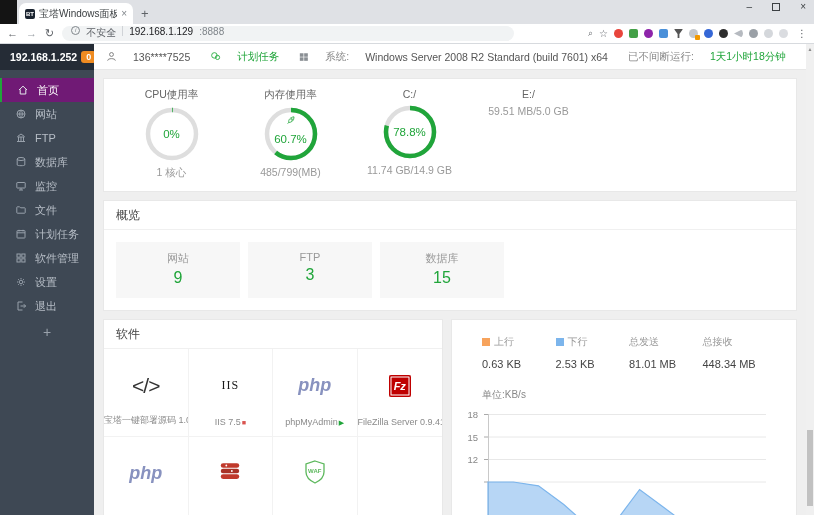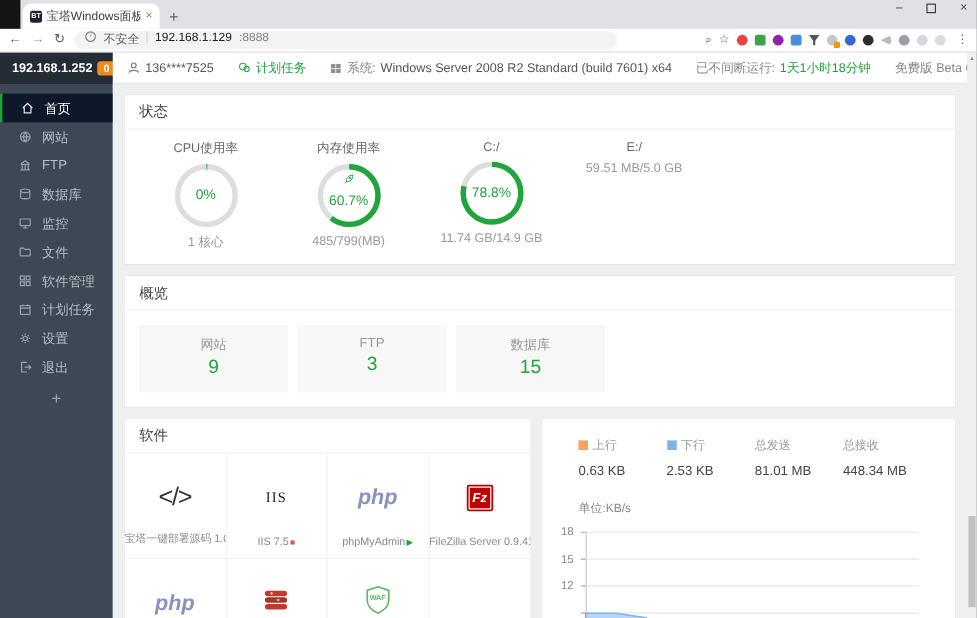--- a/index.html
+++ b/index.html
@@ -43,28 +43,28 @@
 
   
   .panel { position:absolute; top:44px; left:0; right:0; bottom:0; display:flex; }
   .sidebar { width:94px; background:#3e4854; flex-shrink:0; color:#b6bdc6; display:flex; flex-direction:column; }
   .sb-head { height:26px; background:#252c36; display:flex; align-items:center; padding:0 6px; gap:4px;
     color:#fff; font-size:10.5px; font-weight:bold; }
   .sb-badge { margin-left:auto; background:#ef8b21; color:#fff; border-radius:3px; font-size:9px;
     padding:1px 5px; font-weight:bold; cursor:pointer; }
   .menu { padding-top:8px; }
   .mi { height:24px; display:flex; align-items:center; gap:8px; padding-left:15px; font-size:11px; cursor:pointer; }
-  .mi.active { background:#0f172a; border-left:2px solid #20a53a; color:#fff; }
+  .mi.active { background:#701a75; border-left:2px solid #20a53a; color:#fff; }
   .mi svg { flex-shrink:0; }
   .add-btn { margin-top:6px; text-align:center; color:#9aa2ac; font-size:14px; cursor:pointer; }
 
   .main { flex:1; min-width:0; margin-right:8px; display:flex; flex-direction:column; }
   .topbar { height:26px; background:#fff; border-bottom:1px solid #e7e7e7; display:flex; align-items:center;
     padding:0 12px; font-size:10.5px; color:#666; }
-  .tb-item { display:flex; align-items:center; gap:4px; margin-right:20px; white-space:nowrap; }
+  .tb-item { display:flex; align-items:center; gap:16px; margin-right:20px; white-space:nowrap; }
   .green { color:#20a53a; }
   .grey { color:#888; }
   .dark { color:#555; }
   .tb-right { margin-left:auto; display:flex; align-items:center; gap:10px; white-space:nowrap; }
   .link { cursor:pointer; }
 
   .content { flex:1; overflow:hidden; padding:8px 9px; background:#efefef; display:flex; flex-direction:column; gap:8px; }
   .card { background:#fff; border:1px solid #e8e8e8; }
   .card-h { padding:6px 12px 5px; font-size:12px; color:#444; border-bottom:1px solid #f0f0f0; }
 
@@ -222,33 +222,33 @@
           <span>监控</span>
         </div>
         <div class="mi">
           <svg width="12" height="12" viewBox="0 0 12 12" fill="none" stroke="#98a1ab" stroke-width="1">
               <path d="M1.8 3.5 C1.8 3 2 2.8 2.4 2.8 H4.6 L5.6 3.8 H9.6 C10 3.8 10.2 4 10.2 4.4 V8.6 C10.2 9 10 9.2 9.6 9.2 H2.4 C2 9.2 1.8 9 1.8 8.6 Z"></path>
             </svg>
           <span>文件</span>
         </div>
         <div class="mi">
           <svg width="12" height="12" viewBox="0 0 12 12" fill="none" stroke="#98a1ab" stroke-width="1">
+              <rect x="2" y="2.6" width="8" height="7.4" rx="0.5"></rect>
+              <path d="M2 4.8 H10 M4 1.8 V3.4 M8 1.8 V3.4"></path>
+            </svg>
+          <span>计划任务</span>
+        </div>
+        <div class="mi">
+          <svg width="12" height="12" viewBox="0 0 12 12" fill="none" stroke="#98a1ab" stroke-width="1">
               <rect x="2" y="2" width="3.2" height="3.2"></rect>
               <rect x="6.8" y="2" width="3.2" height="3.2"></rect>
               <rect x="2" y="6.8" width="3.2" height="3.2"></rect>
               <rect x="6.8" y="6.8" width="3.2" height="3.2"></rect>
             </svg>
           <span>软件管理</span>
-        </div>
-        <div class="mi">
-          <svg width="12" height="12" viewBox="0 0 12 12" fill="none" stroke="#98a1ab" stroke-width="1">
-              <rect x="2" y="2.6" width="8" height="7.4" rx="0.5"></rect>
-              <path d="M2 4.8 H10 M4 1.8 V3.4 M8 1.8 V3.4"></path>
-            </svg>
-          <span>计划任务</span>
         </div>
         <div class="mi">
           <svg width="12" height="12" viewBox="0 0 12 12" fill="none" stroke="#98a1ab" stroke-width="1">
               <circle cx="6" cy="6" r="1.8"></circle>
               <path d="M6 2 V3.2 M6 8.8 V10 M2 6 H3.2 M8.8 6 H10 M3.2 3.2 L4 4 M8 8 L8.8 8.8 M8.8 3.2 L8 4 M4 8 L3.2 8.8"></path>
             </svg>
           <span>设置</span>
         </div>
         <div class="mi">
           <svg width="12" height="12" viewBox="0 0 12 12" fill="none" stroke="#98a1ab" stroke-width="1">
@@ -292,21 +292,20 @@
         </span>
         <span class="tb-right">
           <span class="grey">免费版 Beta 6.0.0</span>
 
         </span>
       </div>
 
       <div class="content">
 
         <div class="card">
-          <div class="card-h">状态</div>
           <div class="g-row">
             <div class="g-col">
               <div class="g-label">CPU使用率</div>
               <div class="g-ring">
                 <svg width="54" height="54">
                     <circle cx="27" cy="27" r="24" fill="none" stroke="#dedede" stroke-width="4.5"></circle>
                     <circle class="g-arc" cx="27" cy="27" r="24" fill="none" stroke="#20a53a" stroke-width="4.5" transform="rotate(-90 27 27)" stroke-dasharray="0.8 150.8"></circle>
                   </svg>
                 <span class="g-pct">0%</span>
               </div>

